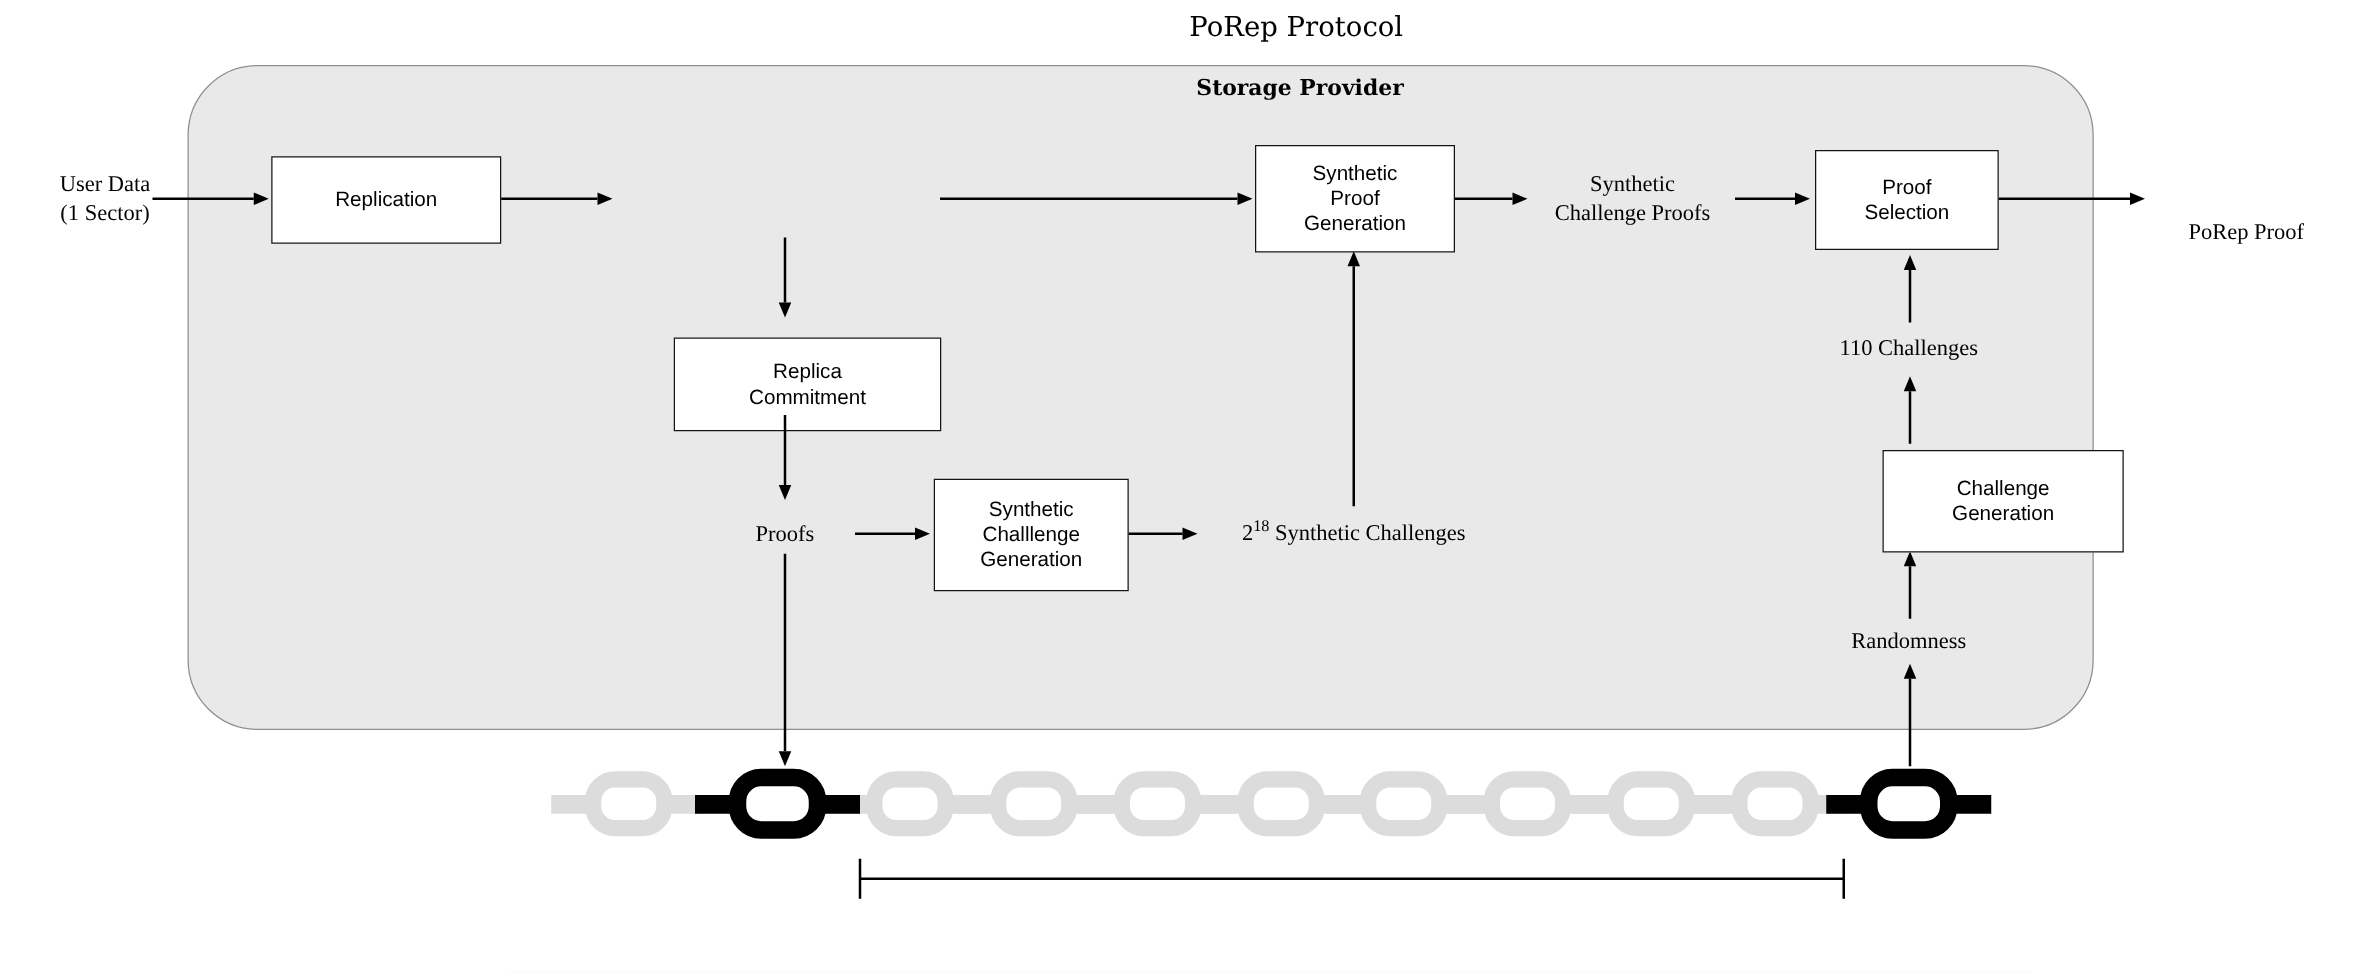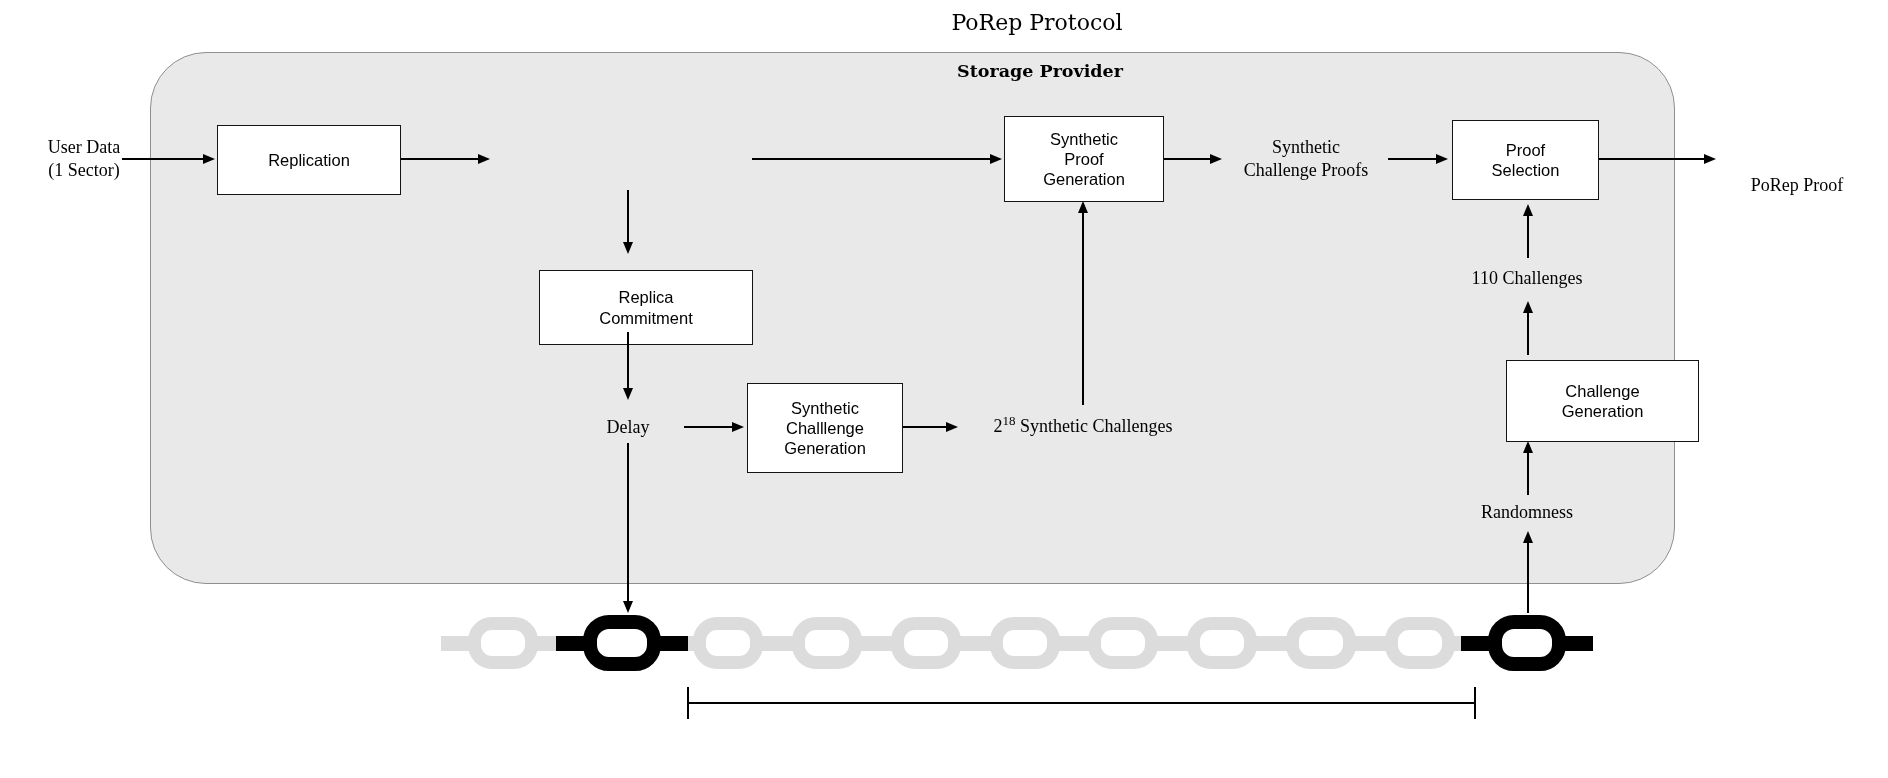--- a/index.html
+++ b/index.html
@@ -69,21 +69,21 @@
 Selection</div>
   <div class="arr h hr" style="left:1599px;top:158px;width:105px;"></div>
 
   <div class="slabel" style="left:1730px;top:148px;width:134px;margin-top:26px;">PoRep Proof</div>
 
   <div class="arr v hd" style="left:627px;top:190px;height:52px;"></div>
   <div class="node" style="left:539px;top:270px;width:214px;height:75px;">Replica
 Commitment</div>
   <div class="arr v hd" style="left:627px;top:332px;height:56px;"></div>
 
-  <div class="slabel" style="left:568px;top:416px;width:120px;">Delay</div>
+  <div class="slabel" style="left:568px;top:416px;width:120px;">Proofs</div>
   <div class="arr h hr" style="left:684px;top:426px;width:48px;"></div>
 
   <div class="node" style="left:747px;top:383px;width:156px;height:90px;">Synthetic
 Challlenge
 Generation</div>
   <div class="arr h hr" style="left:903px;top:426px;width:43px;"></div>
 
   <div class="slabel" style="left:963px;top:415px;width:240px;"><span>2</span><sup>18</sup><span> Synthetic Challenges</span></div>
   <div class="arr v hu" style="left:1082px;top:213px;height:192px;"></div>
 

